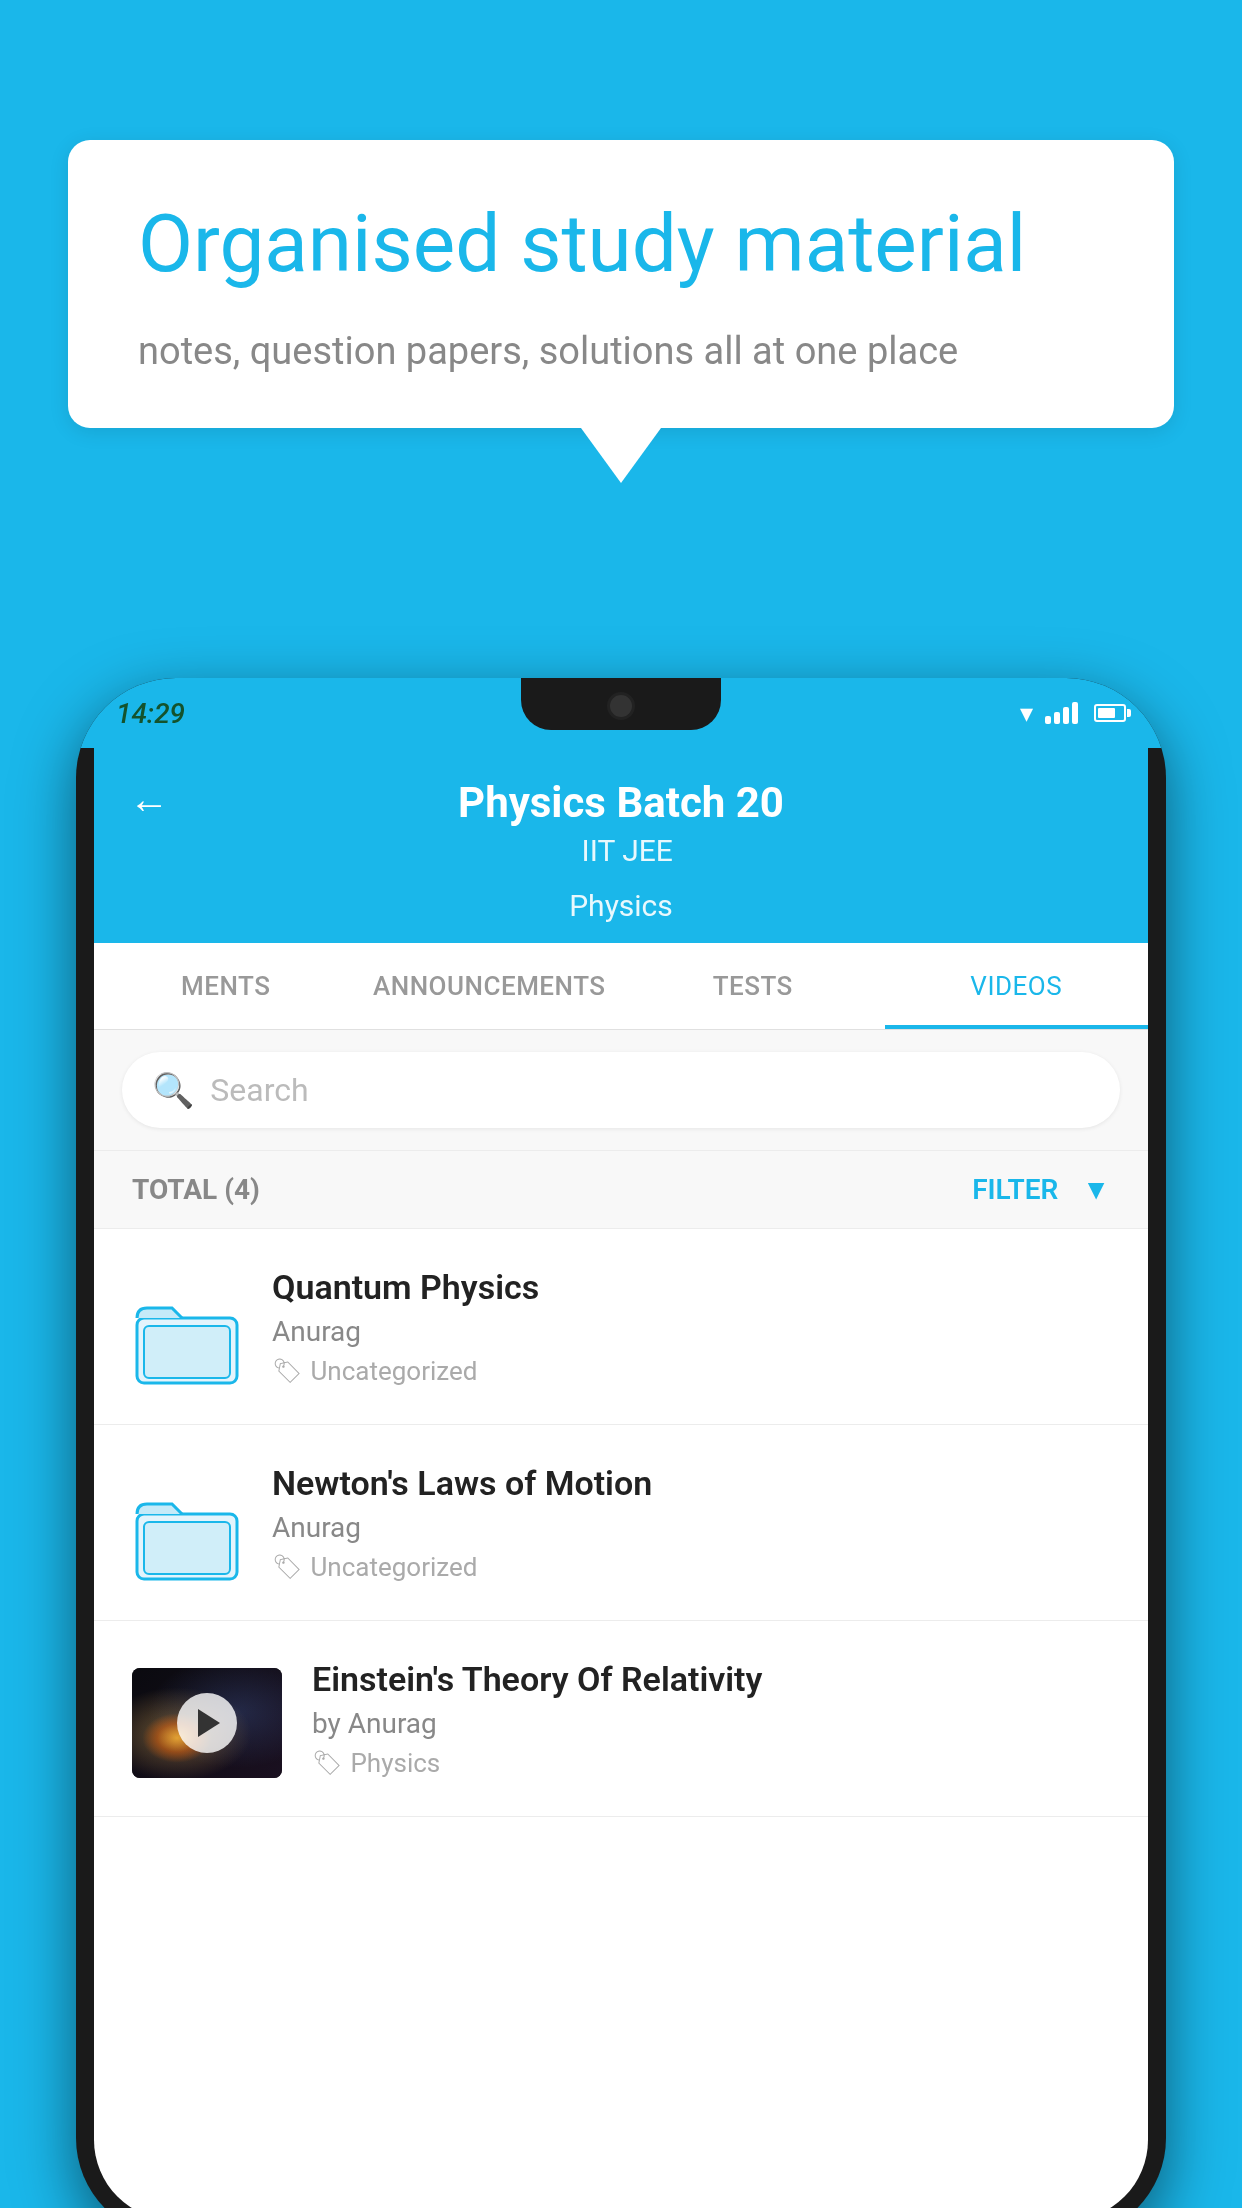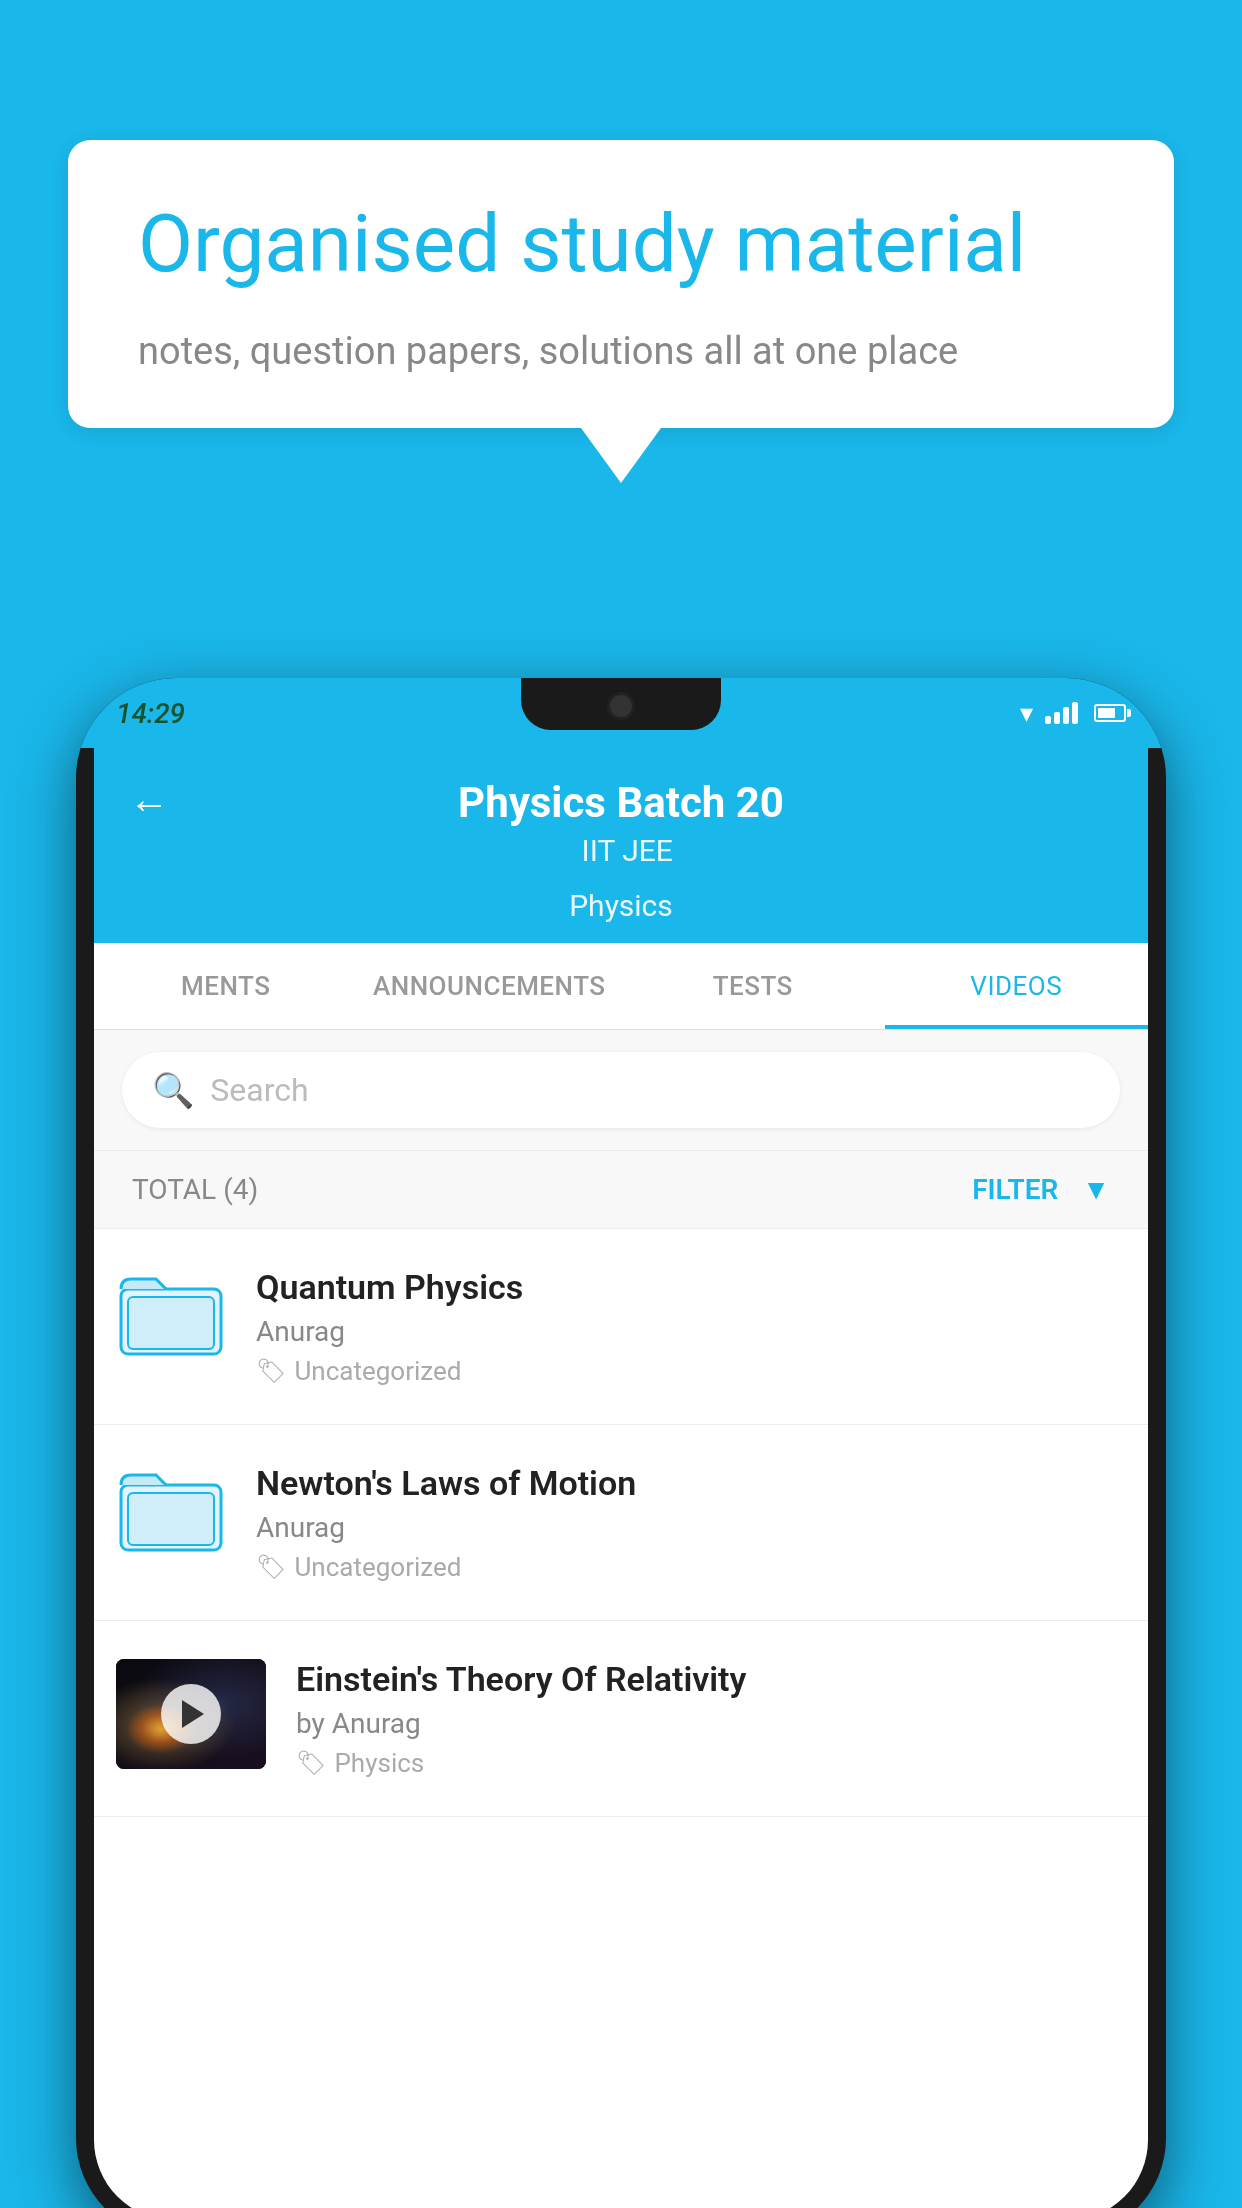--- a/index.html
+++ b/index.html
@@ -287,21 +287,21 @@
       background: #f8f8f8;
       display: flex;
       justify-content: space-between;
       align-items: center;
       border-bottom: 1px solid #ececec;
     }
 
     .total-label {
       color: #888;
       font-size: 28px;
-      font-weight: 400;
+      font-weight: 700;
     }
 
     .filter-btn {
       color: #1ab7ea;
       font-size: 28px;
       font-weight: 600;
       display: flex;
       align-items: flex-end;
       gap: 24px;
       cursor: pointer;
@@ -313,22 +313,22 @@
     }
 
     
     .video-list {
       background: white;
       overflow-y: auto;
     }
 
     .video-item {
       display: flex;
-      align-items: flex-start;
-      padding: 38px 22px;
+      align-items: flex-end;
+      padding: 38px 38px;
       border-bottom: 1px solid #ececec;
       gap: 30px;
       cursor: pointer;
     }
 
     .video-thumb {
       width: 150px;
       height: 110px;
       background: #222;
       border-radius: 8px;

